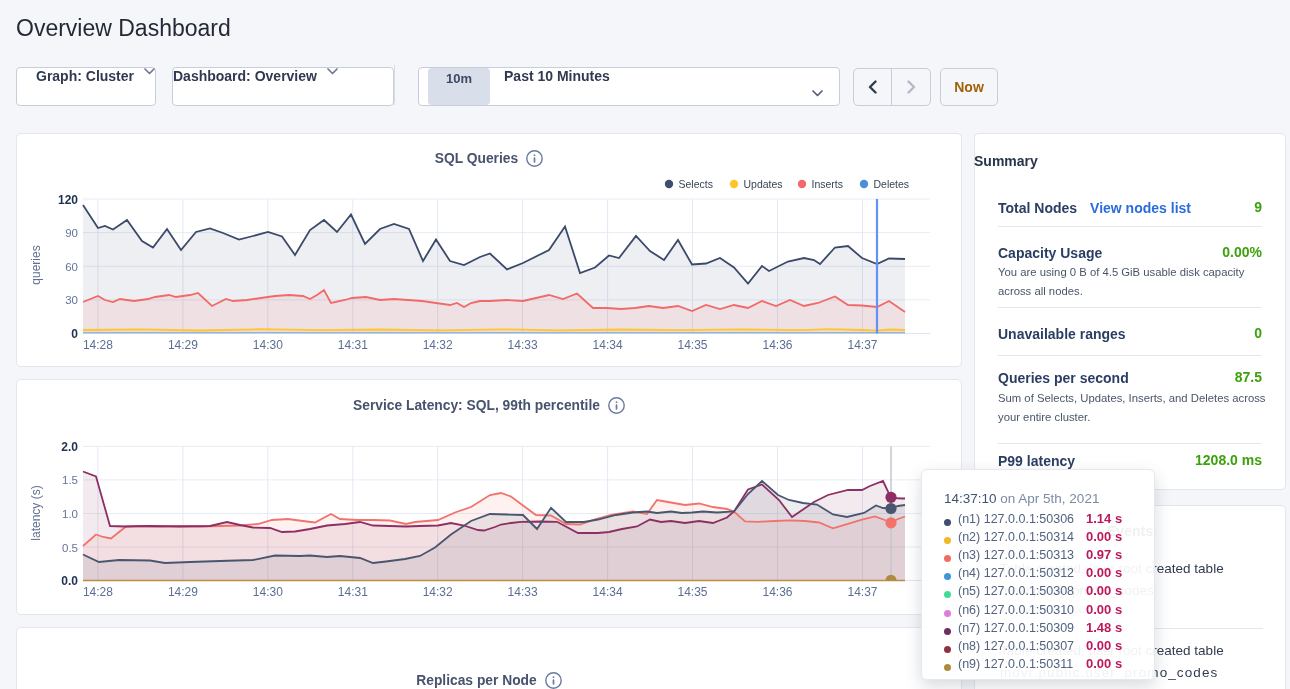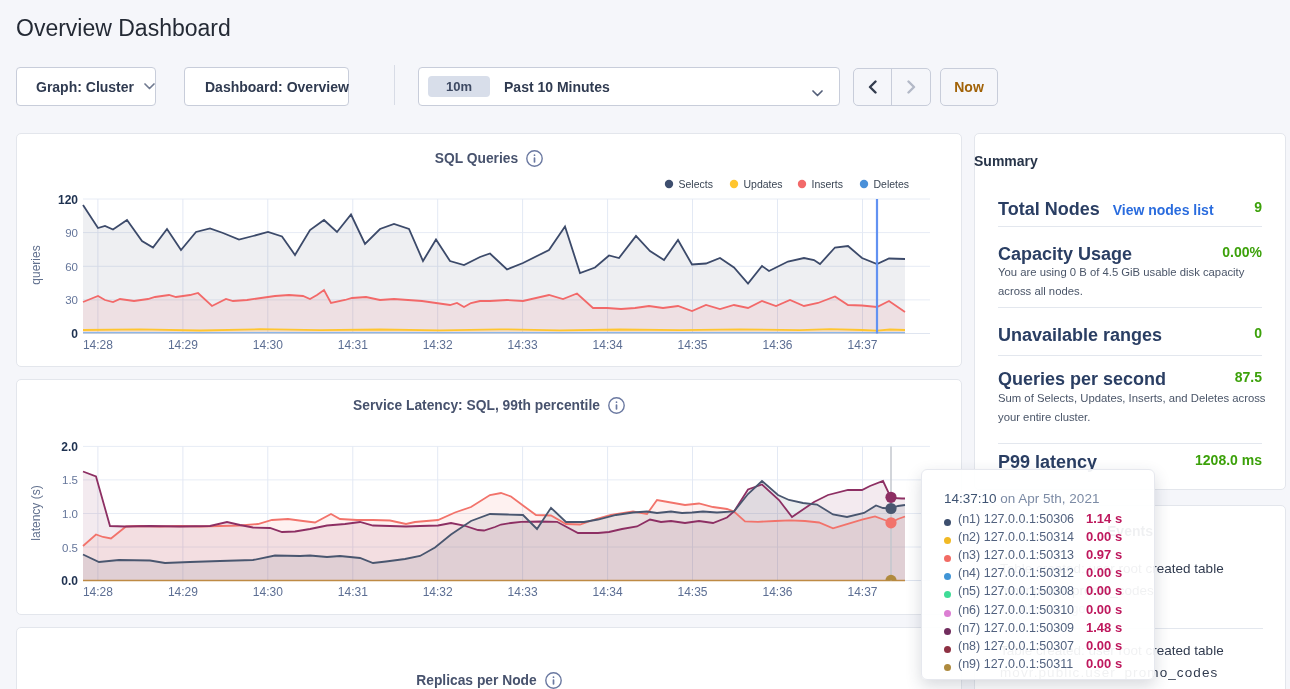--- a/index.html
+++ b/index.html
@@ -1,24 +1,24 @@
 <!DOCTYPE html>
 <html><head><meta charset="utf-8"><style>
 * { margin:0; padding:0; box-sizing:border-box; }
 html,body { width:1290px; height:689px; overflow:hidden; background:#f5f6fa;
   font-family:"Liberation Sans",sans-serif; position:relative; }
 .abs { position:absolute; }
 .panel { position:absolute; background:#fff; border:1px solid #e3e6ec; border-radius:5px; }
 h1 { position:absolute; left:16px; top:15px; font-size:23px; font-weight:400; color:#242a35; }
 .ctrl { position:absolute; top:67px; height:39px; background:#fff; border:1px solid #c8cdda;
-  border-radius:4px; display:flex; align-items:center; font-size:14px; font-weight:700; color:#2f3a50; white-space:nowrap; }
+  border-radius:4px; display:flex; font-size:14px; font-weight:700; color:#2f3a50; white-space:nowrap; }
 .charttitle { position:absolute; display:flex; align-items:center; justify-content:center; gap:8px;
   font-size:13.8px; font-weight:700; color:#47526d; }
 .sumtitle { font-size:14px; font-weight:700; color:#273449; }
-.slabel { font-size:18px; font-weight:700; color:#2a3e63; }
+.slabel { font-size:14px; font-weight:700; color:#2a3e63; }
 .sval { font-size:14px; font-weight:700; color:#3ca10a; }
 .slink { font-size:14px; font-weight:700; color:#2a6cde; }
 .sdesc { font-size:11.3px; color:#4a5568; line-height:18.5px; white-space:nowrap; }
 .sdiv { position:absolute; left:998px; width:264px; border-top:1px solid #e3e7ee; }
 .evtext { font-size:13.5px; color:#303a4e; line-height:21.8px; white-space:nowrap; }
 .evtime { font-size:12.5px; color:#8a93a6; }
 #tooltip { position:absolute; left:921px; top:469px; width:234px; height:211px;
   background:rgba(255,255,255,0.93); border:1px solid #e6e8ee; border-radius:6px;
   box-shadow:0 6px 16px rgba(40,50,70,0.18); z-index:10; padding:21px 0 0 22px; }
 .ttime { font-size:13.5px; color:#3e5372; height:16px; line-height:16px; margin:0 0 1px 0; }
@@ -26,21 +26,21 @@
 .trow { display:flex; align-items:flex-end; height:18.1px; font-size:12.5px; }
 .tdot { width:7px; height:7px; border-radius:50%; display:inline-block; margin-right:7px; flex:none; }
 .taddr { color:#52627f; width:128px; }
 .tval { color:#be185d; font-weight:700; font-size:13px; }
 </style></head>
 <body>
 <h1>Overview Dashboard</h1>
 <div class="ctrl" style="left:16px;width:140px;padding-left:19px;gap:10px">Graph: Cluster <svg width="11" height="7" viewBox="0 0 11 7" fill="none">
       <path d="M1 1 L5.5 5.5 L10 1" stroke="#707a90" stroke-width="1.7" stroke-linecap="round" stroke-linejoin="round"></path>
     </svg></div>
-<div class="ctrl" style="left:184px;width:165px;padding-left:20px;gap:10px">Dashboard: Overview <svg width="11" height="7" viewBox="0 0 11 7" fill="none">
+<div class="ctrl" style="left:172px;width:222px;gap:10px">Dashboard: Overview <svg width="11" height="7" viewBox="0 0 11 7" fill="none">
       <path d="M1 1 L5.5 5.5 L10 1" stroke="#707a90" stroke-width="1.7" stroke-linecap="round" stroke-linejoin="round"></path>
     </svg></div>
 <div class="abs" style="left:394px;top:65px;width:1px;height:40px;background:#d8dce6"></div>
 <div class="ctrl" style="left:418px;width:422px;padding-left:9px">
   <span style="background:#d8deea;border-radius:4px;padding:3px 18px;font-size:13px;color:#3e4a63">10m</span>
   <span style="margin-left:14px">Past 10 Minutes</span>
   <span style="position:absolute;right:16px;top:16px"><svg width="11" height="7" viewBox="0 0 11 7" fill="none">
         <path d="M1 1 L5.5 5.5 L10 1" stroke="#55607a" stroke-width="1.7" stroke-linecap="round" stroke-linejoin="round"></path>
       </svg></span>
 </div>

